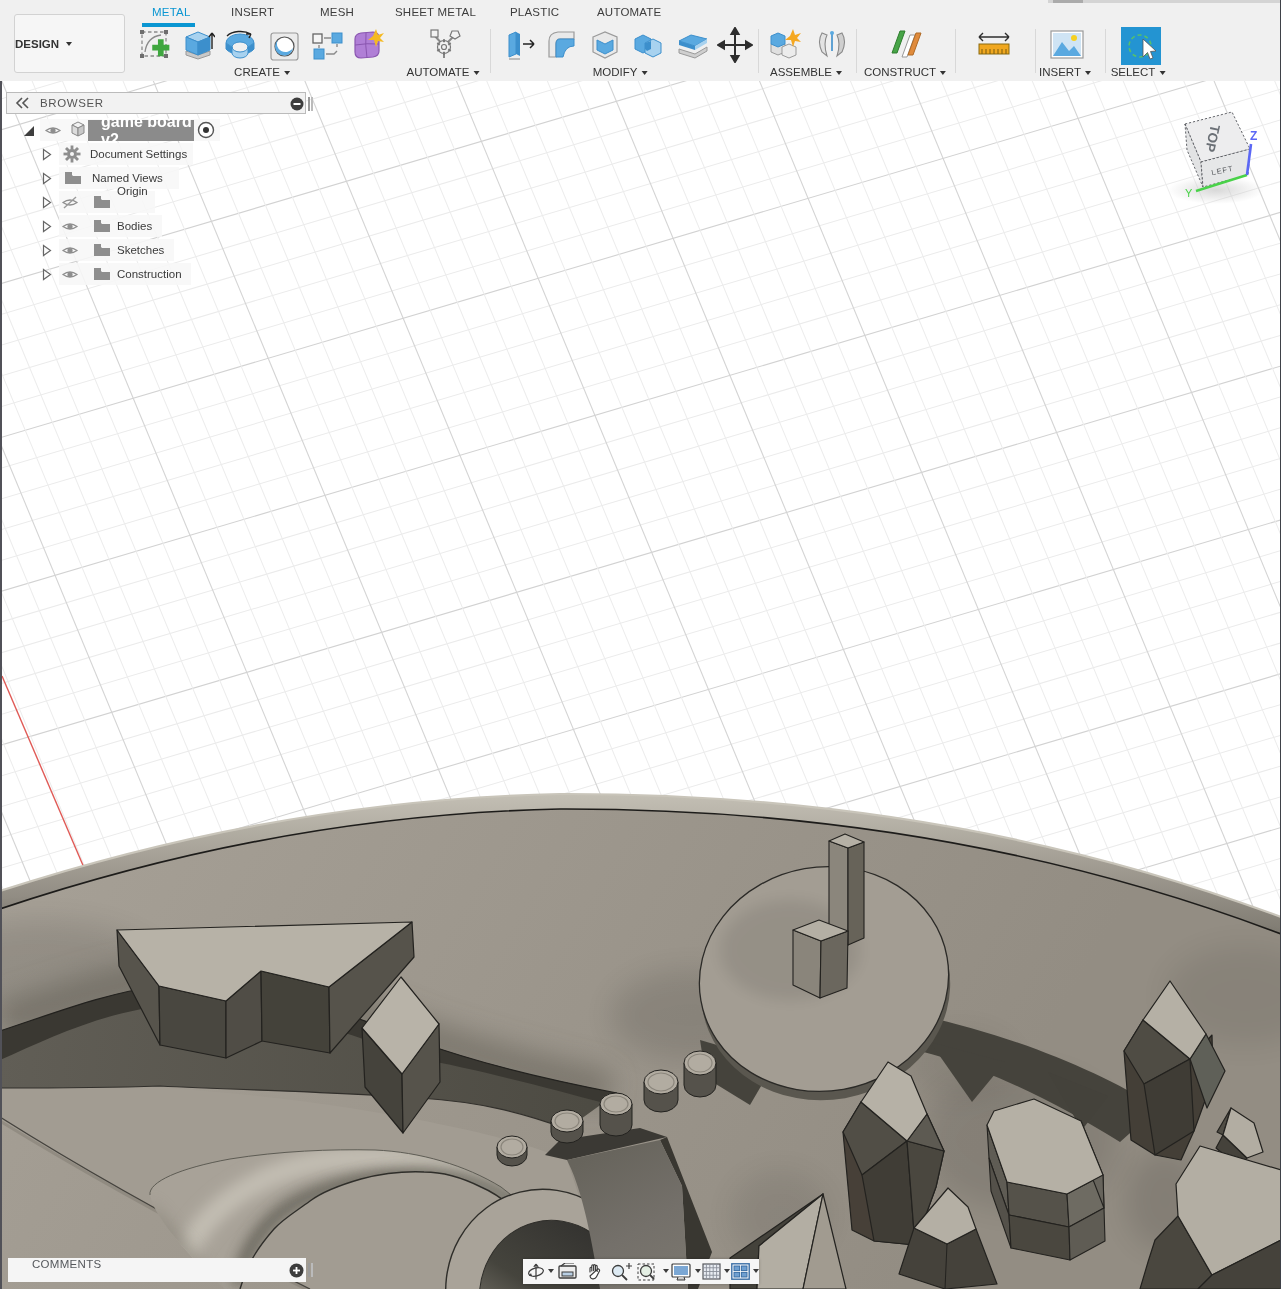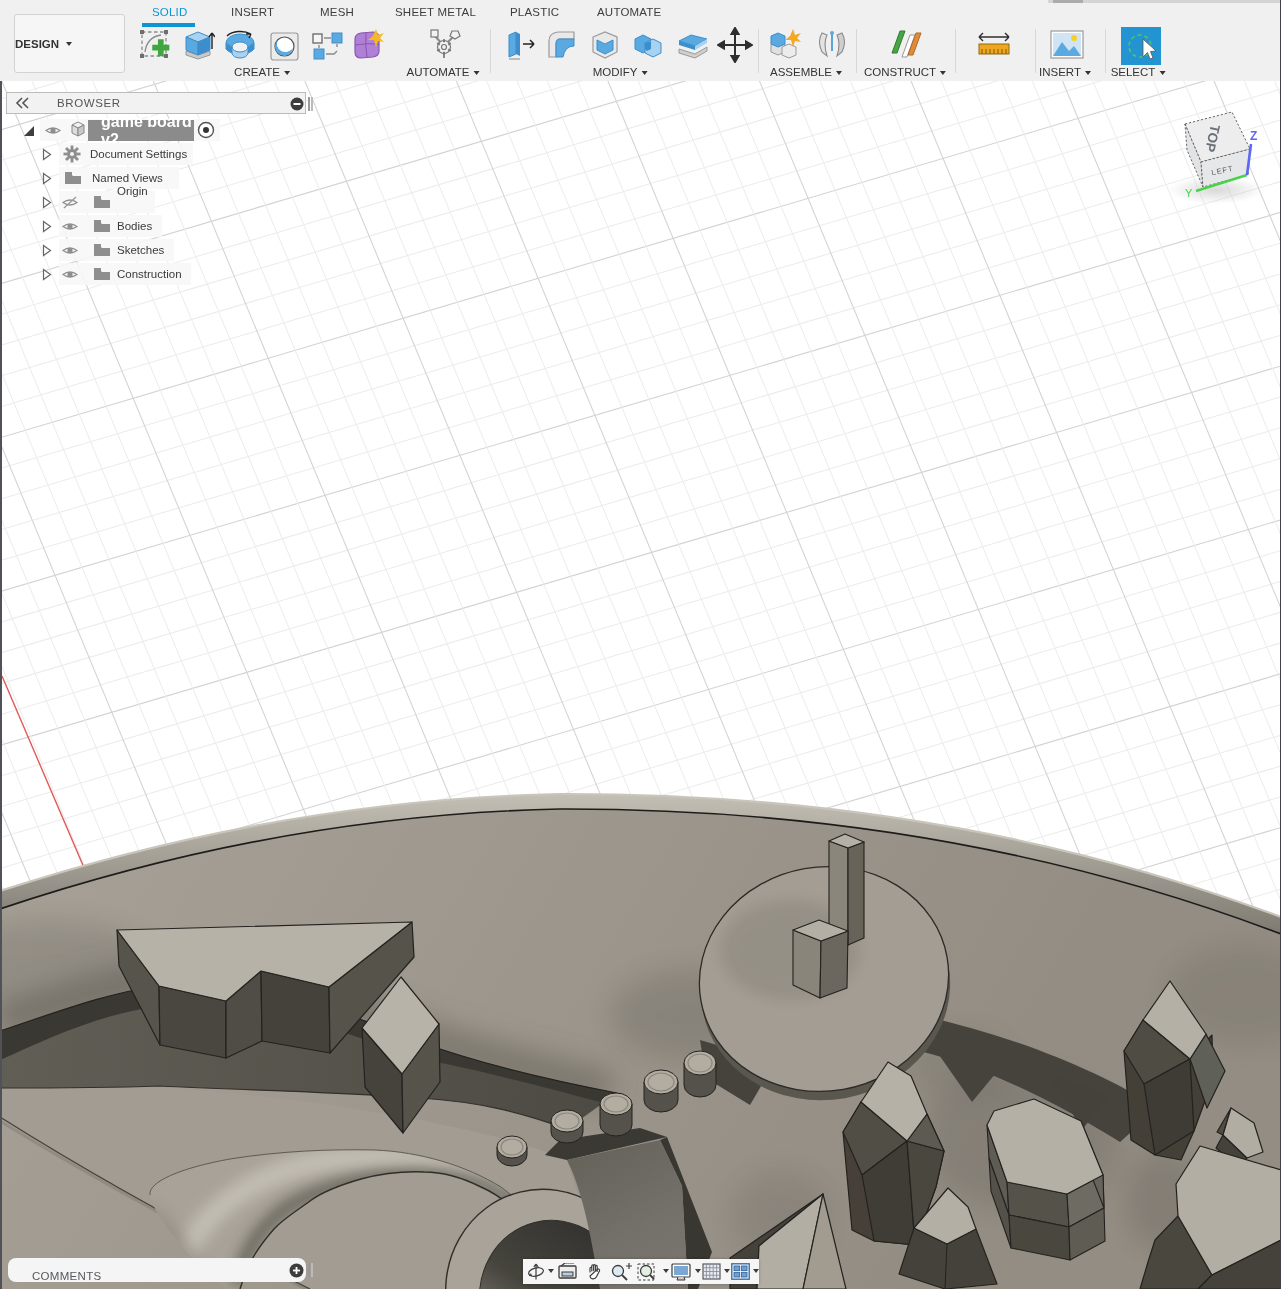--- a/index.html
+++ b/index.html
@@ -25,31 +25,31 @@
   
   #canvas{left:0;top:81px;width:1281px;height:1208px;background:#fff;overflow:hidden;}
   #leftline{left:0;top:81px;width:2px;height:1208px;background:#515158;}
   #rightline{left:1279.5px;top:0;width:1.5px;height:1289px;background:#3e4147;}
   
   #bheader{left:6px;top:92px;width:300px;height:22px;background:#f2f2f2;border:1px solid #bbb;
      box-sizing:border-box;display:flex;align-items:center;font-size:11.5px;color:#555;}
   .brow{position:absolute;height:22px;background:rgba(247,247,247,0.88);display:flex;align-items:center;
      font-size:11.5px;color:#3a3a3a;}
   
-  #comments{left:8px;top:1258px;width:298px;height:24px;background:#f5f5f5;display:flex;align-items:flex-end;
-     font-size:11.5px;color:#55585c;letter-spacing:.3px;border-radius:8px;}
+  #comments{left:8px;top:1258px;width:298px;height:24px;background:#f5f5f5;display:flex;align-items:flex-start;
+     font-size:11.5px;color:#55585c;letter-spacing:.3px;}
   #navbar{left:523px;top:1259px;width:236px;height:25px;background:#f6f6f6;box-shadow:0 0 3px rgba(0,0,0,.25);
      display:flex;align-items:center;}
 </style>
 </head>
 <body>
 
 <div id="toolbar" class="abs">
   <div id="designbtn">DESIGN&nbsp;<span class="caret"></span></div>
-  <span class="tab active" style="left:152px;">SOLID</span>
+  <span class="tab active" style="left:152px;">METAL</span>
   <div id="tabline"></div>
   <span class="tab" style="left:231px;">INSERT</span>
   <span class="tab" style="left:320px;">MESH</span>
   <span class="tab" style="left:395px;">SHEET METAL</span>
   <span class="tab" style="left:510px;">PLASTIC</span>
   <span class="tab" style="left:597px;">AUTOMATE</span>
 
   <div class="glabel" style="left:262px;">CREATE<span class="caret"></span></div>
   <div class="glabel" style="left:443px;">AUTOMATE<span class="caret"></span></div>
   <div class="glabel" style="left:620px;">MODIFY<span class="caret"></span></div>
@@ -593,21 +593,21 @@
       <path d="M1212,1275 L1281,1240 L1281,1289 L1198,1289 Z" fill="#45423b"></path>
     </g>
   </svg>
 </div>
 
 <div id="browser">
     <div id="bheader" class="abs">
       <svg width="16" height="12" style="margin-left:8px;">
         <path d="M7,1 L2,6 L7,11 M13,1 L8,6 L13,11" stroke="#555" stroke-width="1.6" fill="none"></path>
       </svg>
-      <span style="margin-left:26px;letter-spacing:.6px;">BROWSER</span>
+      <span style="margin-left:9px;letter-spacing:.6px;">BROWSER</span>
       <svg width="14" height="14" style="position:absolute;left:283px;top:4px;">
         <circle cx="7" cy="7" r="6.5" fill="#3d3d3d"></circle>
         <rect x="3.5" y="6" width="7" height="2" fill="#fff"></rect>
       </svg>
       <div style="position:absolute;left:301px;top:4px;width:1.5px;height:14px;background:#999;"></div>
       <div style="position:absolute;left:304px;top:4px;width:1.5px;height:14px;background:#bbb;"></div>
     </div>
     <div class="brow" style="left:40px;top:119px;width:180px;"></div>
     <svg width="12" height="12" style="position:absolute;left:23px;top:125px;">
       <path d="M1,11 L11,1 L11,11 Z" fill="#3f3f3f"></path>

